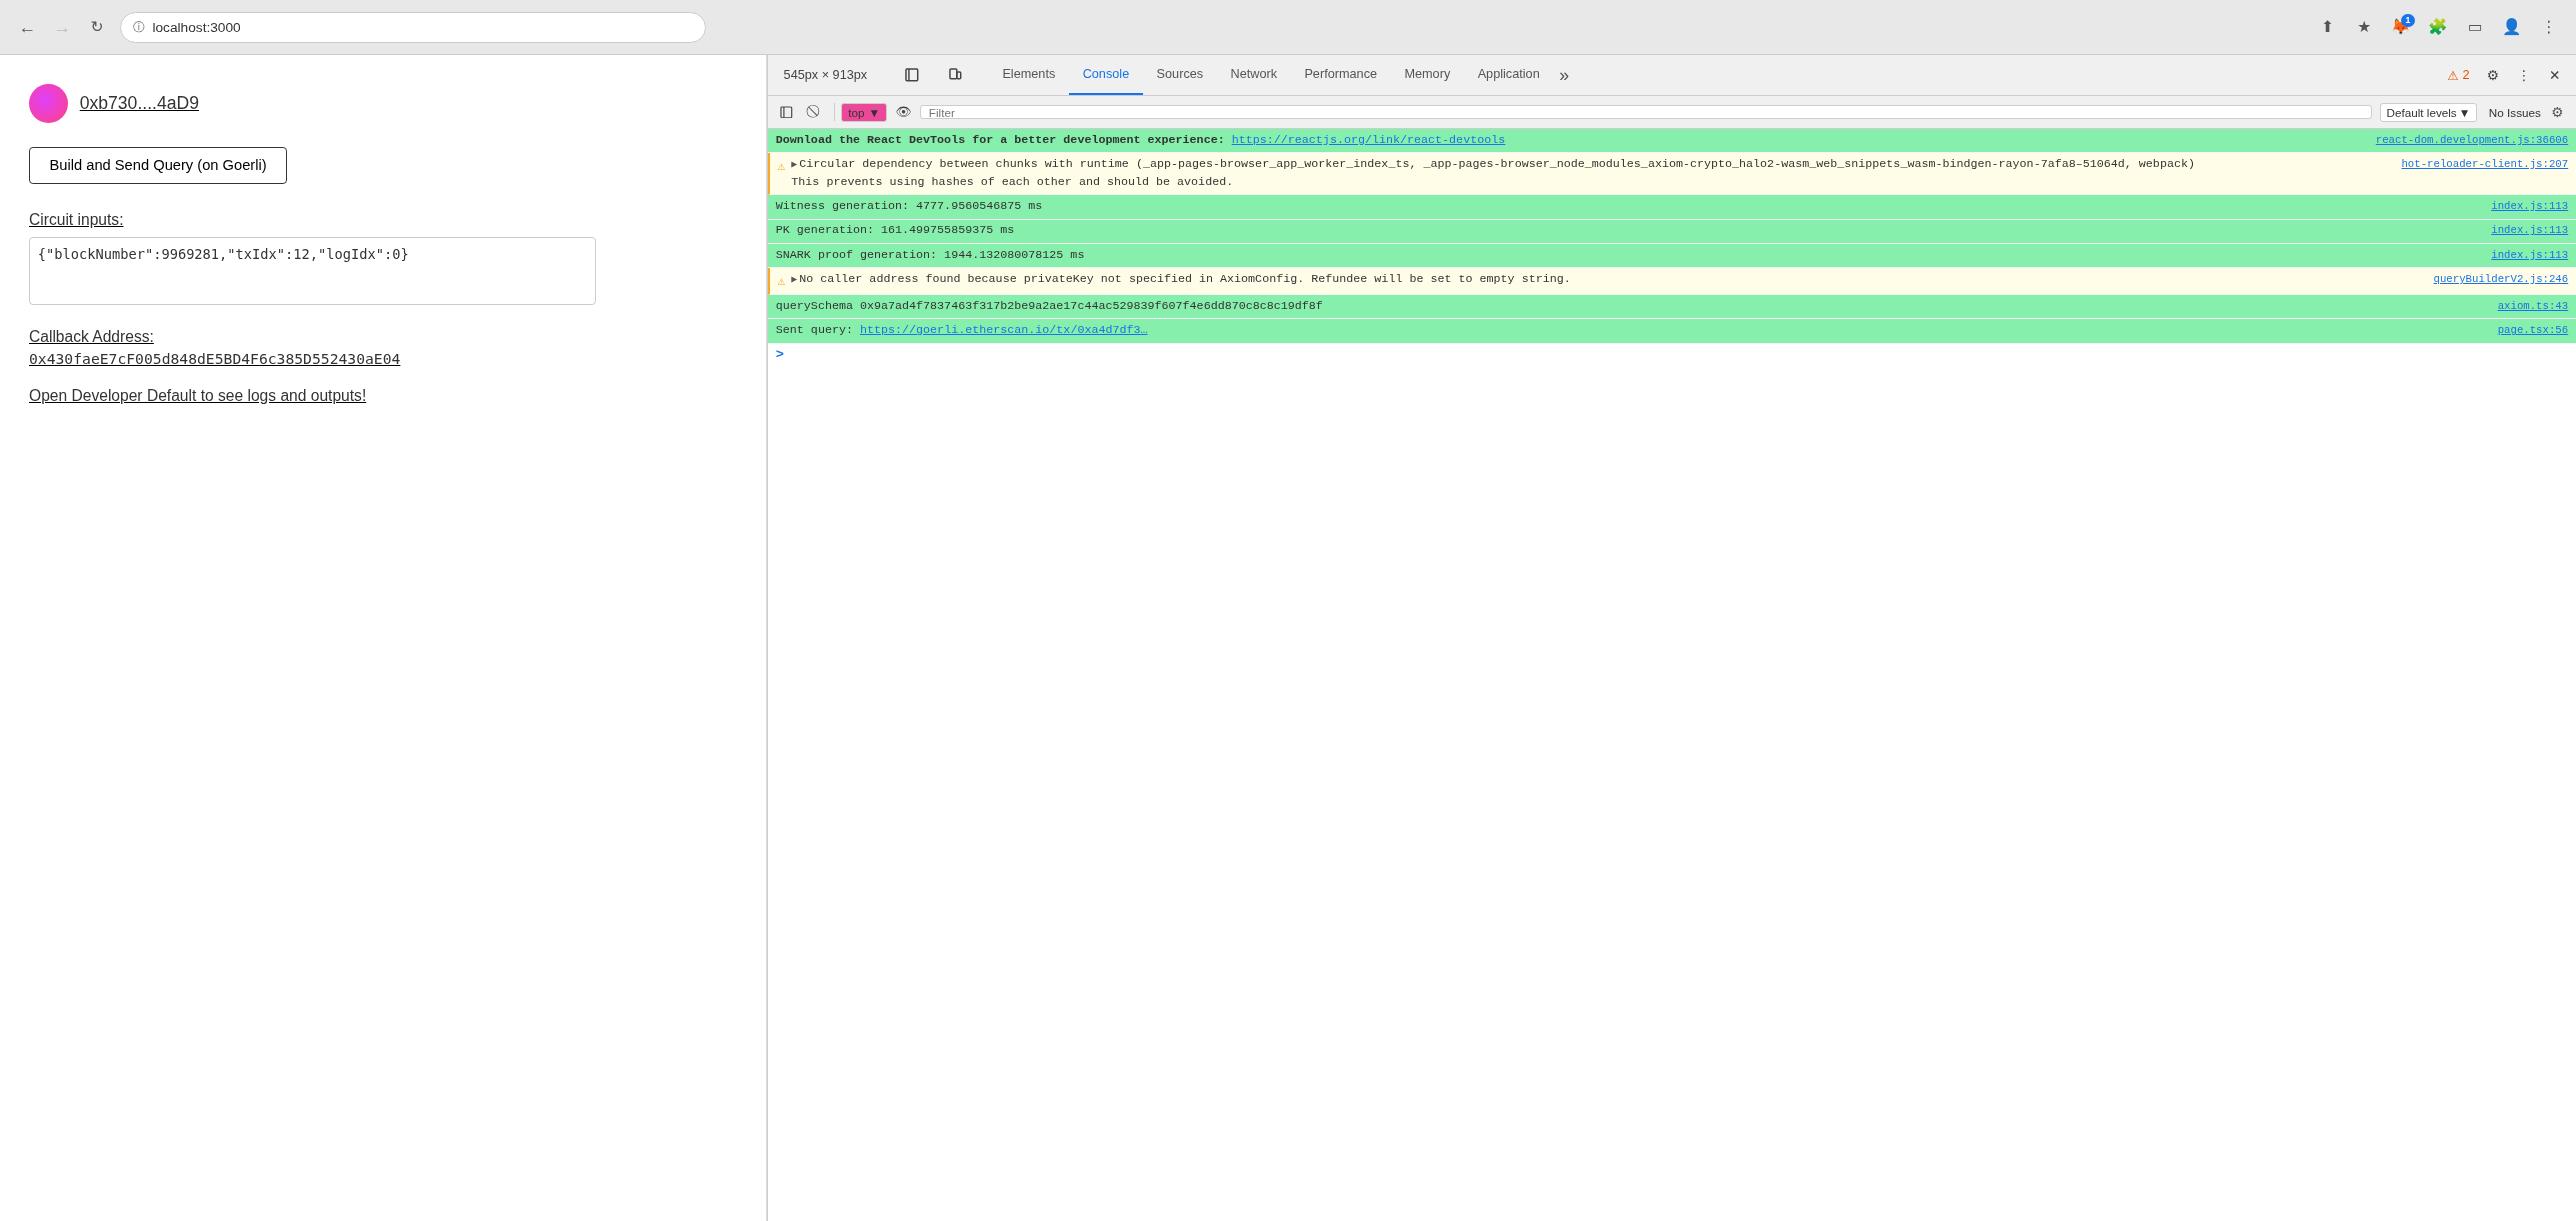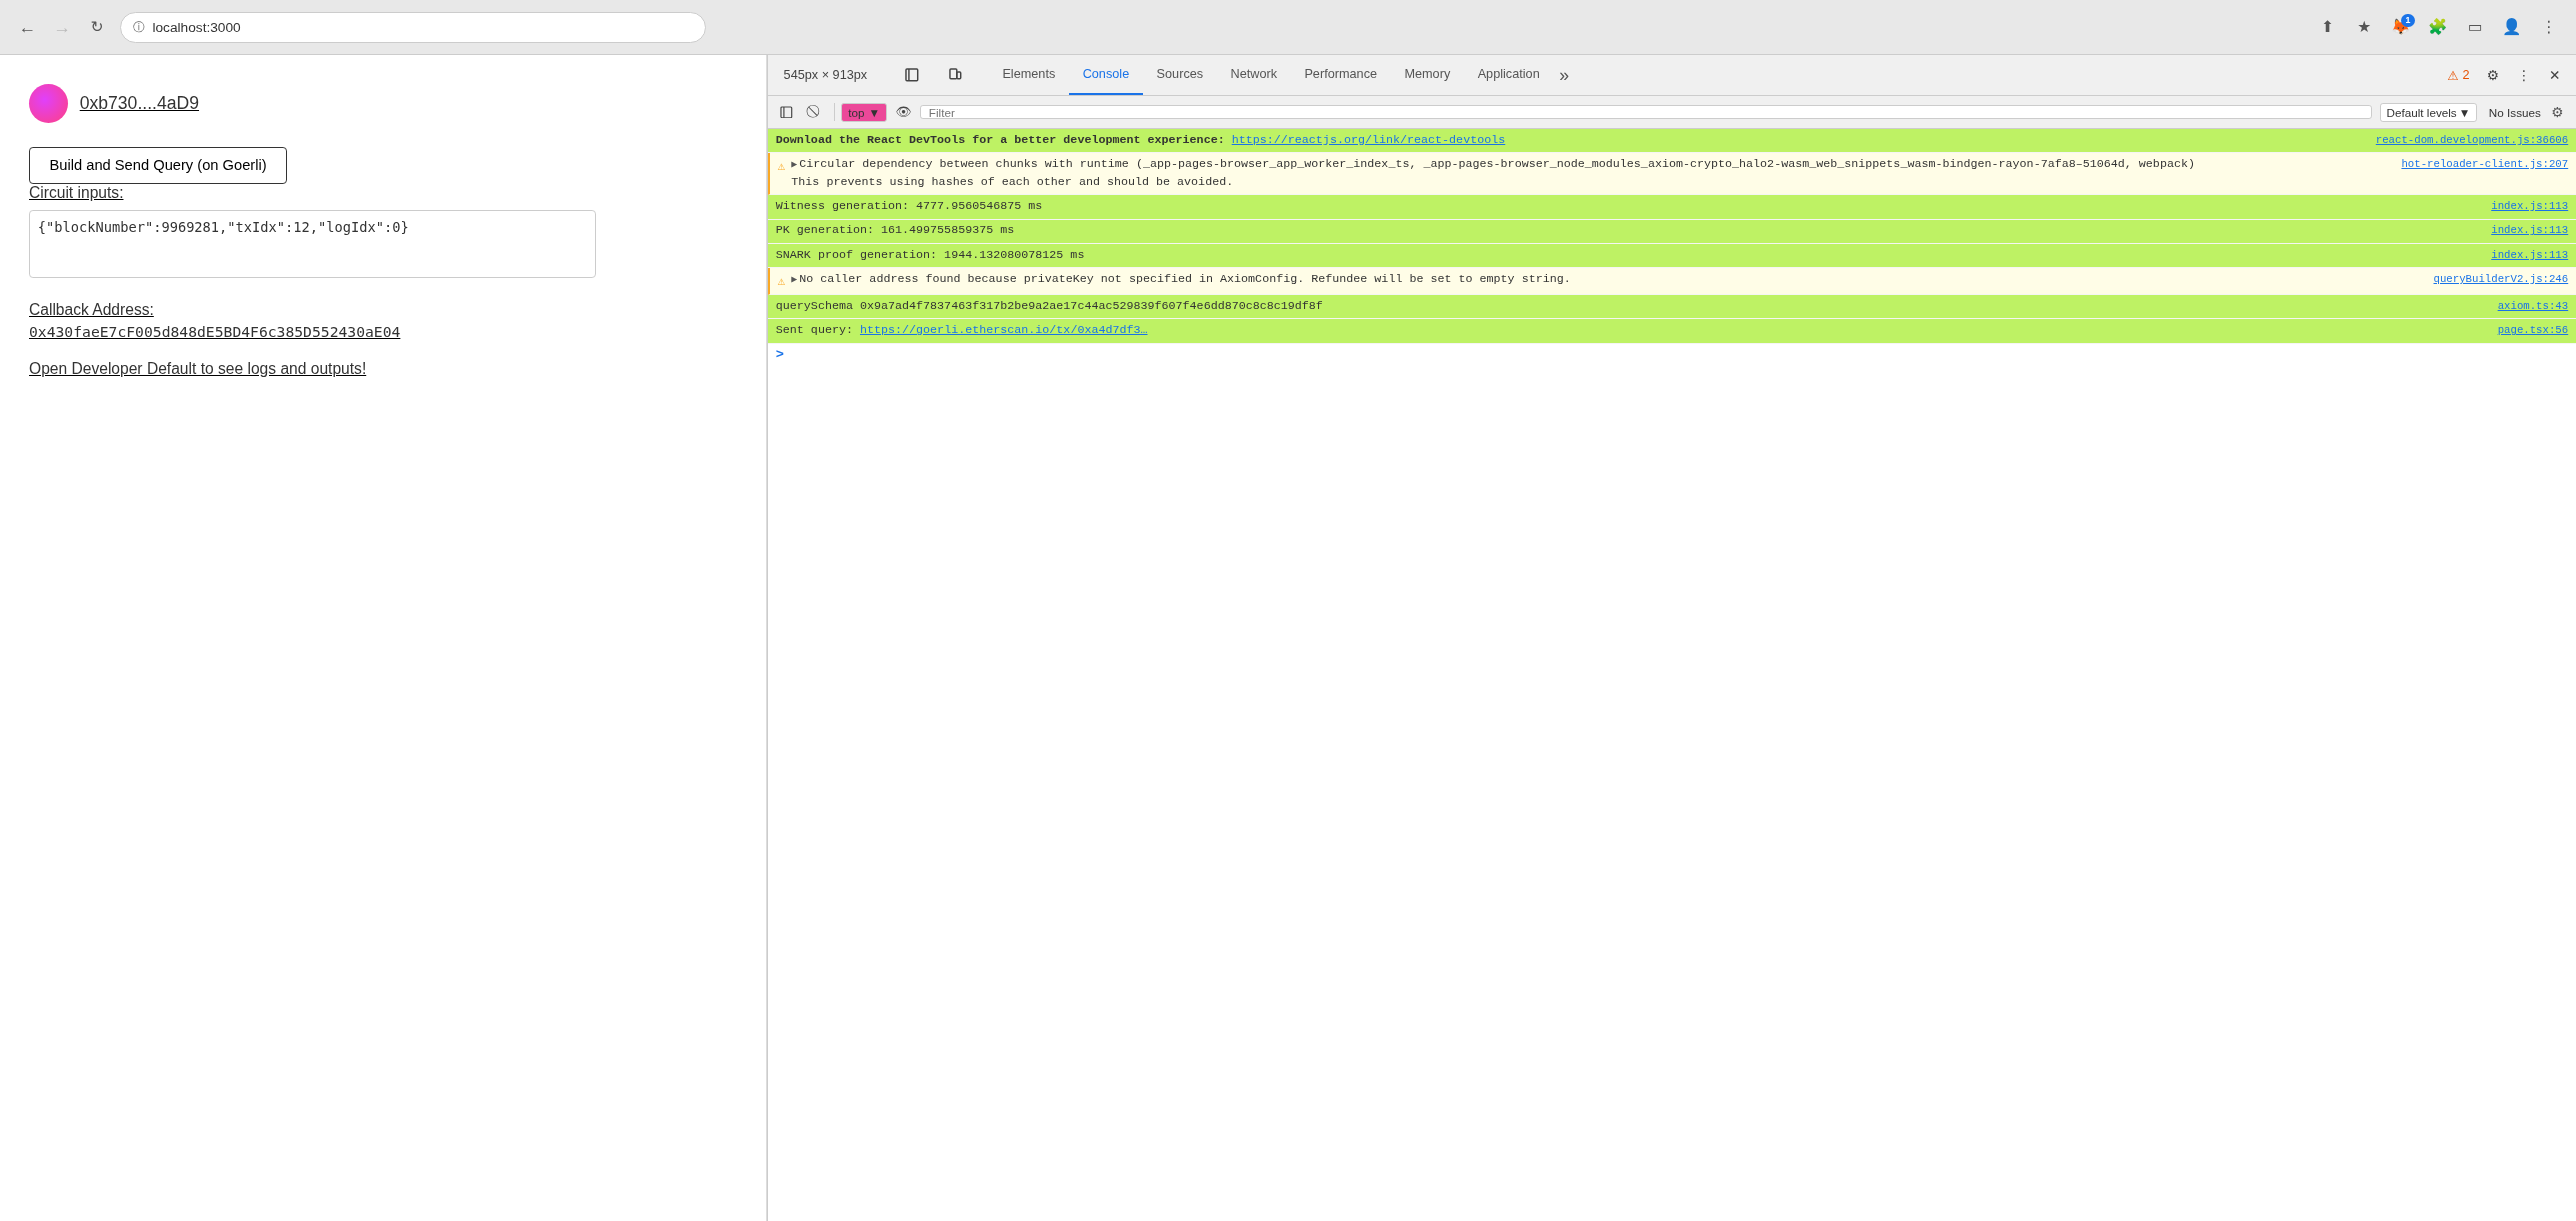--- a/index.html
+++ b/index.html
@@ -20,21 +20,21 @@
     .ext-badge-num { position: absolute; top: 2px; right: 2px; background: #1a73e8; color: white; font-size: 8.8px; width: 13.7px; height: 13.7px; border-radius: 50%; display: flex; align-items: center; justify-content: center; font-weight: bold; }
 
     
     .main-container { display: flex; height: calc(1222px - 55px); }
 
     
     .webpage { width: 767px; background: white; padding: 29px; border-right: 1px solid #ddd; flex-shrink: 0; text-decoration: underline; }
     .wallet-header { display: flex; align-items: center; gap: 11.7px; margin-bottom: 23.5px; }
     .wallet-avatar { width: 39px; height: 39px; border-radius: 50%; background: radial-gradient(circle at 40% 40%, #e040fb, #ff4081); }
     .wallet-address { font-size: 17.6px; font-weight: 500; color: #333; }
-    .build-btn { border: 1px solid #333; background: white; padding: 9.8px 19.5px; font-size: 14.7px; cursor: pointer; border-radius: 3.9px; display: inline-block; }
+    .build-btn { border: 1px solid #333; background: white; padding: 9.8px 19.5px; font-size: 14.7px; cursor: pointer; border-radius: 3.9px; margin-bottom: 27px; display: inline-block; }
     .circuit-label { font-size: 15.6px; color: #333; margin-bottom: 7.8px; }
     .circuit-input { width: 100%; max-width: 567px; border: 1px solid #ccc; border-radius: 3.9px; padding: 7.8px; font-size: 13.7px; font-family: monospace; color: #333; height: 68px; resize: none; background: white; margin-bottom: 19.5px; }
     .callback-section { margin-bottom: 15.6px; }
     .callback-label { font-size: 15.6px; color: #333; margin-bottom: 3.9px; }
     .callback-addr { font-size: 14.7px; color: #333; font-family: monospace; word-break: break-all; margin-bottom: 19.5px; }
     .console-hint { font-size: 15.6px; color: #333; }
 
     
     .devtools { flex: 1; background: #fff; display: flex; flex-direction: column; border-left: 1px solid #ccc; }
 
@@ -56,21 +56,21 @@
     .top-selector { display: flex; align-items: center; gap: 3.9px; font-size: 11.7px; color: #333; border: 1px solid #ccc; border-radius: 2.9px; padding: 2px 5.9px; cursor: pointer; background: #ec4899; }
     .filter-input { flex: 1; height: 14px; border: 1px solid #ccc; border-radius: 2.9px; padding: 0 7.8px; font-size: 11.7px; }
     .default-levels { font-size: 11.7px; color: #333; cursor: pointer; display: flex; align-items: flex-end; gap: 2px; border: 1px solid #ccc; border-radius: 2.9px; padding: 2px 5.9px; background: white; margin-left: 3.9px; }
     .no-issues { font-size: 11.7px; color: #333; margin-left: 7.8px; }
     .settings-btn { background: none; border: none; cursor: pointer; font-size: 13.7px; color: #555; width: 25.4px; height: 25.4px; display: flex; align-items: center; justify-content: center; border-radius: 2.9px; }
 
     
     .console-output { flex: 1; overflow-y: auto; font-size: 11.7px; font-family: 'Consolas', 'Courier New', monospace; }
     .console-row { padding: 2.9px 7.8px; border-bottom: 1px solid #f5f5f5; display: flex; align-items: flex-start; gap: 5.9px; line-height: 1.5; }
     .console-row.warning { background: #fffde7; border-left: 2.9px solid #f9a825; }
-    .console-row.log { background: #bef264; }
+    .console-row.log { background: #86efac; }
     .console-source { margin-left: auto; color: #1a73e8; text-decoration: underline; cursor: pointer; white-space: nowrap; font-size: 10.7px; flex-shrink: 0; }
     .console-msg { flex: 1; color: #333; word-break: break-all; }
     .console-msg a { color: #1a73e8; text-decoration: underline; cursor: pointer; }
     .console-msg strong { font-weight: bold; }
     .warn-icon { color: #f9a825; font-size: 12.7px; flex-shrink: 0; margin-top: 1px; }
     .triangle { display: inline-block; font-size: 9.8px; color: #555; cursor: pointer; margin-right: 2px; }
     .console-prompt { padding: 2.9px 7.8px; display: flex; align-items: center; gap: 3.9px; }
     .prompt-arrow { color: #1a73e8; font-weight: bold; font-size: 13.7px; }
   </style>
 </head>

